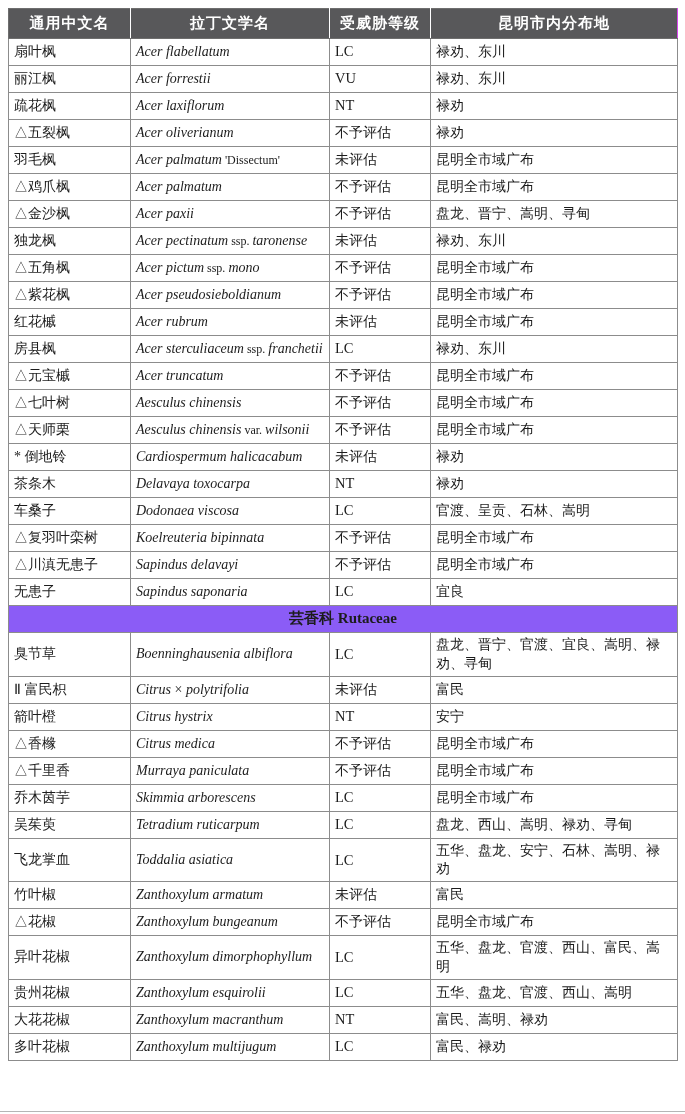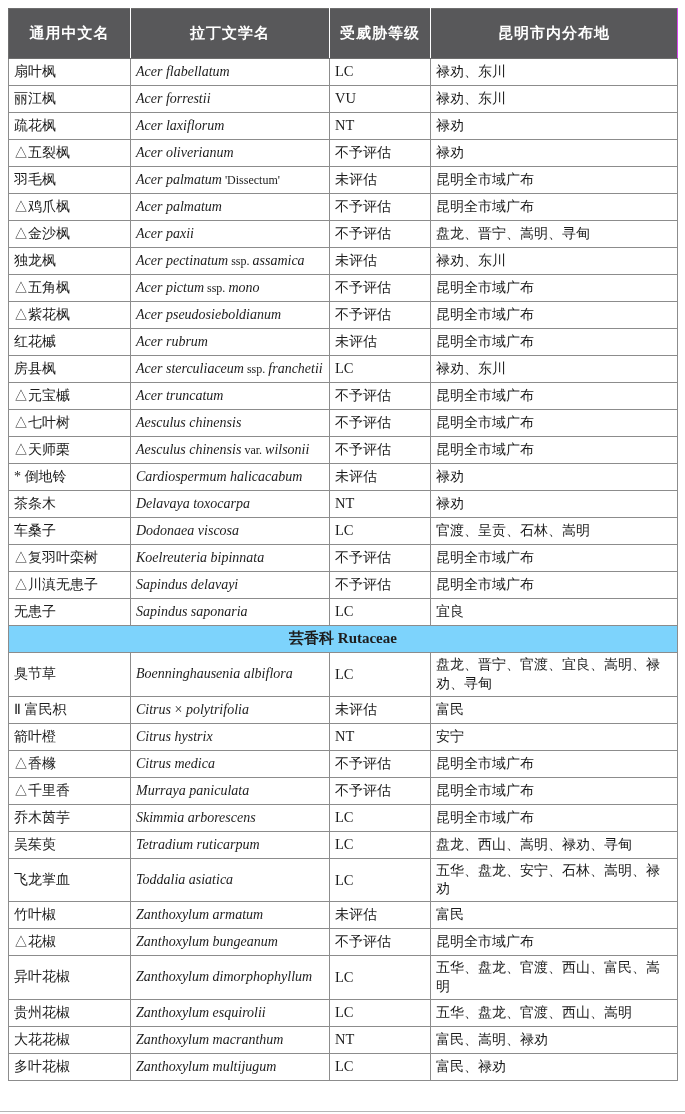--- a/index.html
+++ b/index.html
@@ -26,21 +26,21 @@
     table-layout: fixed;
     border: 1px solid #6e6e6e;
   }
   table.species th {
     background: #58585a;
     color: #ffffff;
     font-family: "Liberation Sans", sans-serif;
     font-weight: 600;
     font-size: 15px;
     height: 27px;
-    padding: 11px 2px;
+    padding: 1px 2px;
     text-align: center;
     border-right: 1px solid #ffffff;
     border-bottom: 1px solid #6e6e6e;
     letter-spacing: 1px;
   }
   table.species th:last-child {
     border-right: 1px solid #d946ef;
   }
   table.species td {
     border: 1px solid #8c8c8c;
@@ -70,21 +70,21 @@
     font-size: 14px;
   }
   td.threat .grade-latin {
     font-size: 14.5px;
     text-align: right;
   }
   td.dist {
     font-size: 14px;
   }
   tr.section-row td {
-    background: #7dd3fc;
+    background: #8b5cf6;
     text-align: center;
     font-weight: bold;
     font-size: 15px;
     height: 20px;
   }
   .page-bottom-line {
     position: absolute;
     left: 0;
     top: 1111px;
     width: 685px;
@@ -149,21 +149,21 @@
           <td class="dist">昆明全市域广布</td>
         </tr>
         <tr>
           <td class="cn">△金沙枫</td>
           <td class="latin"><span class="seg-i">Acer paxii</span></td>
           <td class="threat">不予评估</td>
           <td class="dist">盘龙、晋宁、嵩明、寻甸</td>
         </tr>
         <tr>
           <td class="cn">独龙枫</td>
-          <td class="latin"><span class="seg-i">Acer pectinatum</span><span class="seg-s"> ssp. </span><span class="seg-i">assamica</span></td>
+          <td class="latin"><span class="seg-i">Acer pectinatum</span><span class="seg-s"> ssp. </span><span class="seg-i">taronense</span></td>
           <td class="threat">未评估</td>
           <td class="dist">禄劝、东川</td>
         </tr>
         <tr>
           <td class="cn">△五角枫</td>
           <td class="latin"><span class="seg-i">Acer pictum</span><span class="seg-s"> ssp. </span><span class="seg-i">mono</span></td>
           <td class="threat">不予评估</td>
           <td class="dist">昆明全市域广布</td>
         </tr>
         <tr>

